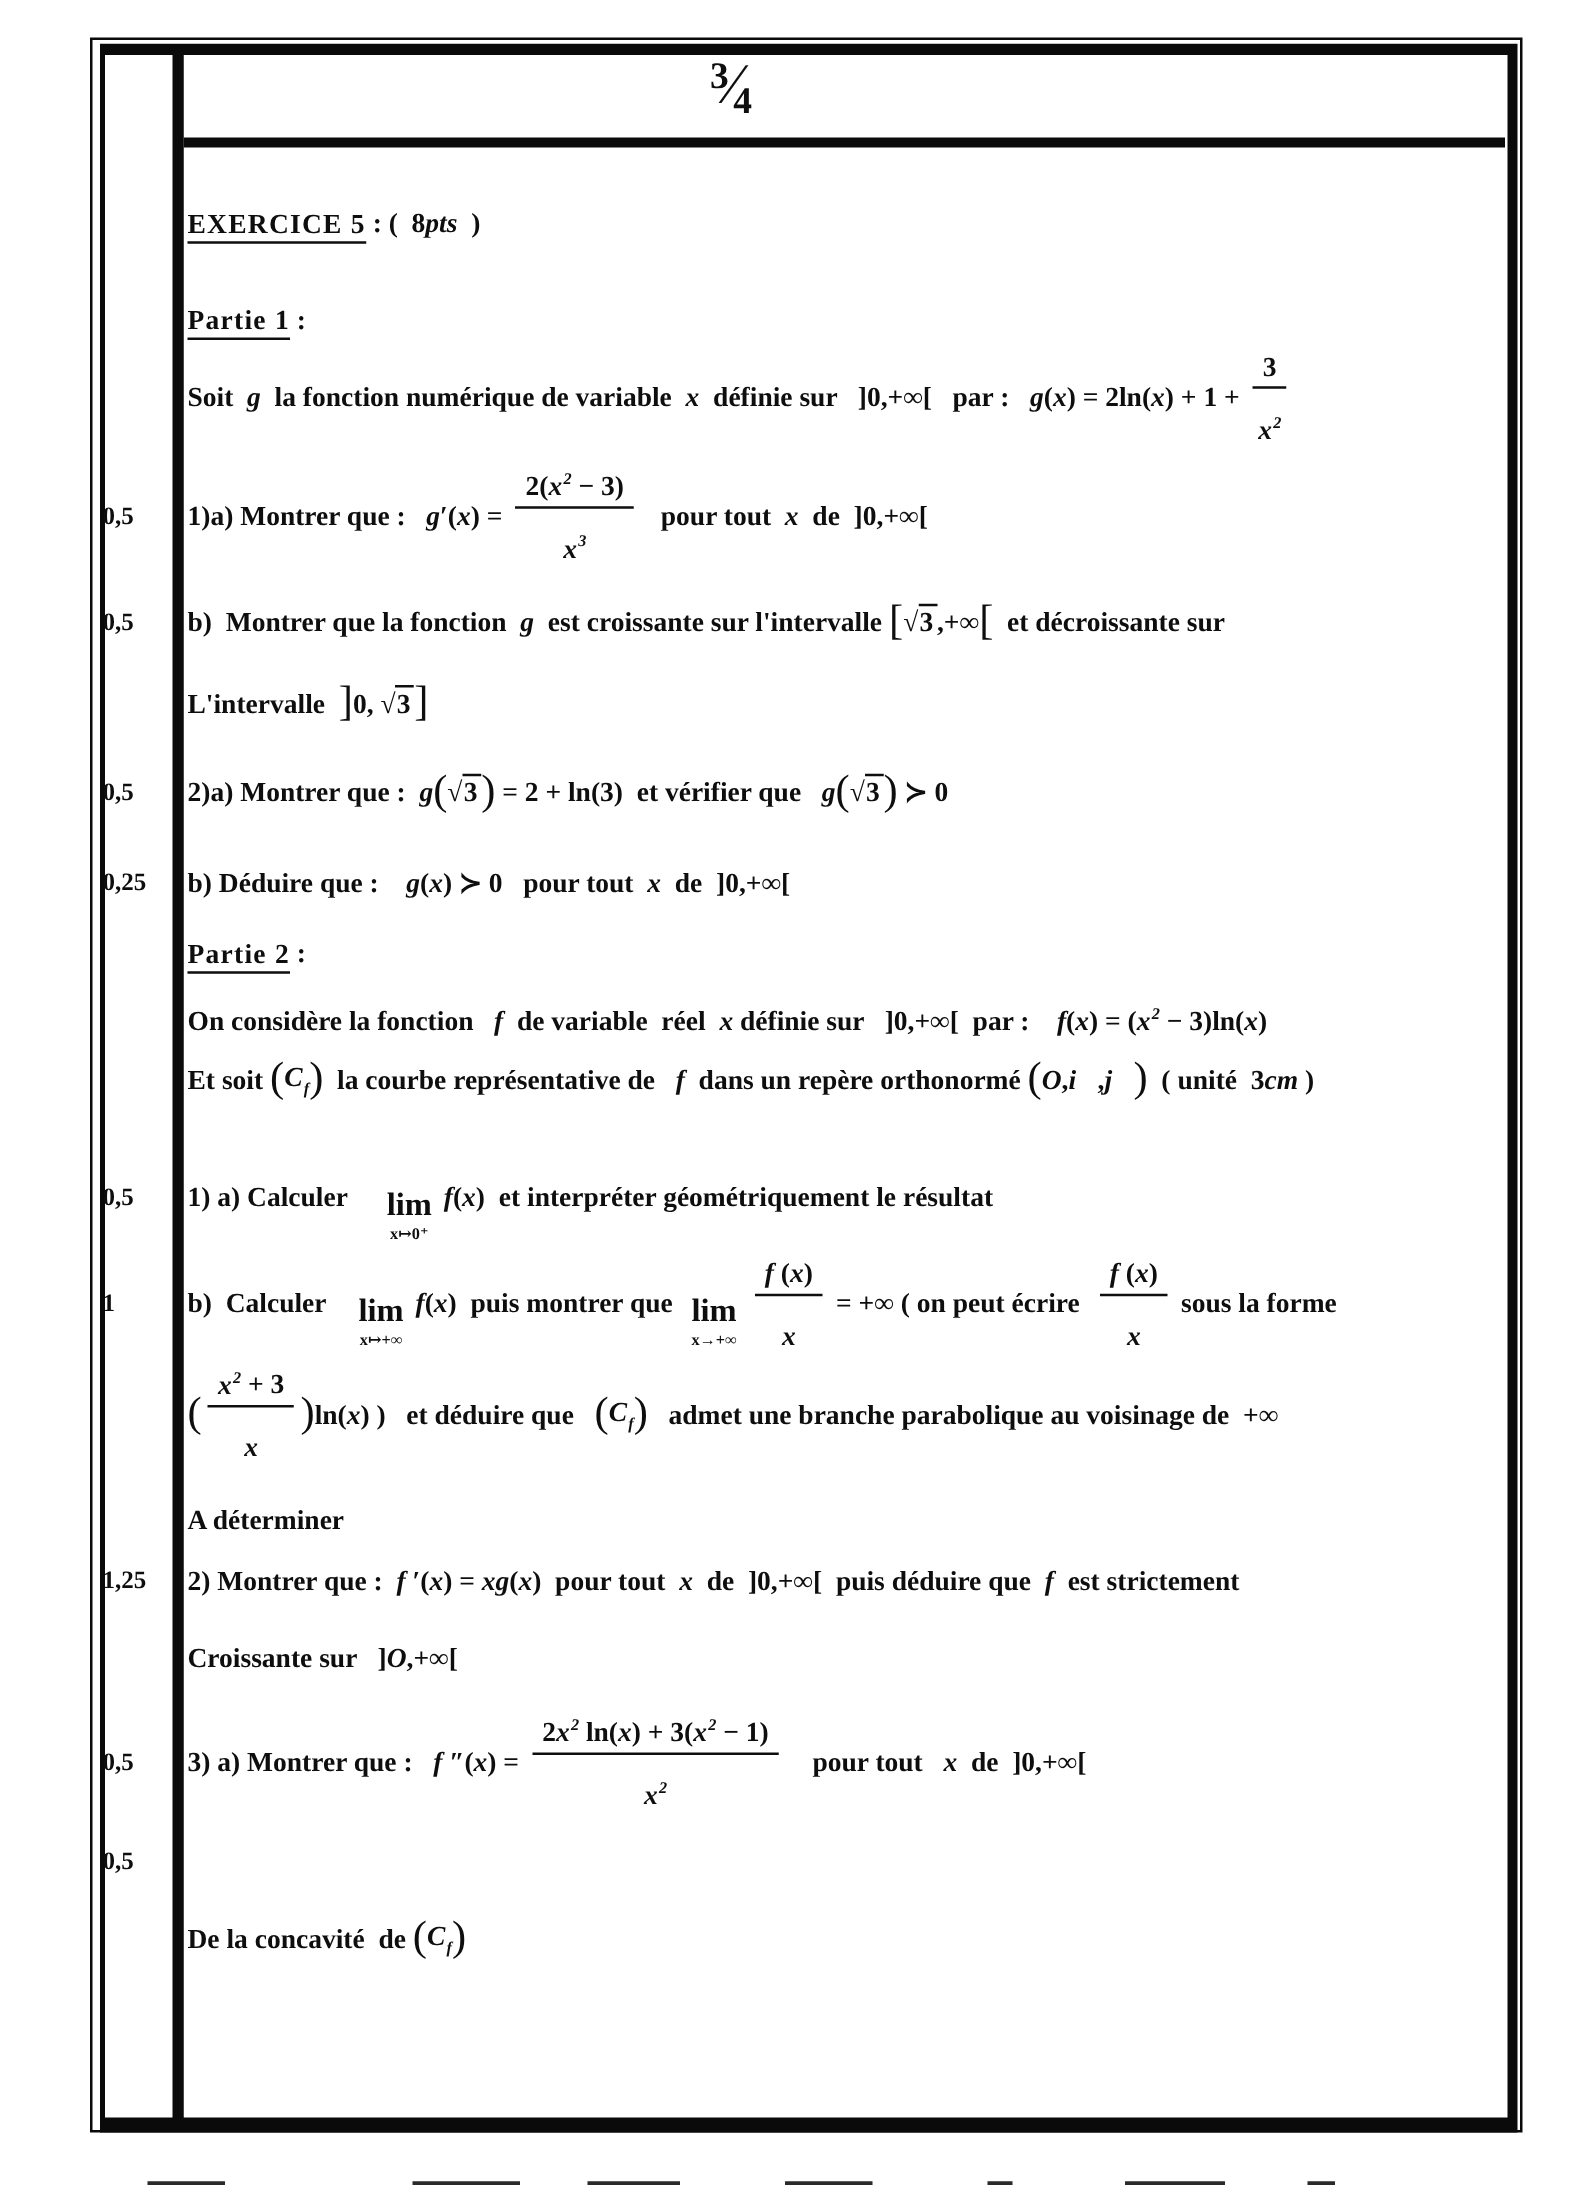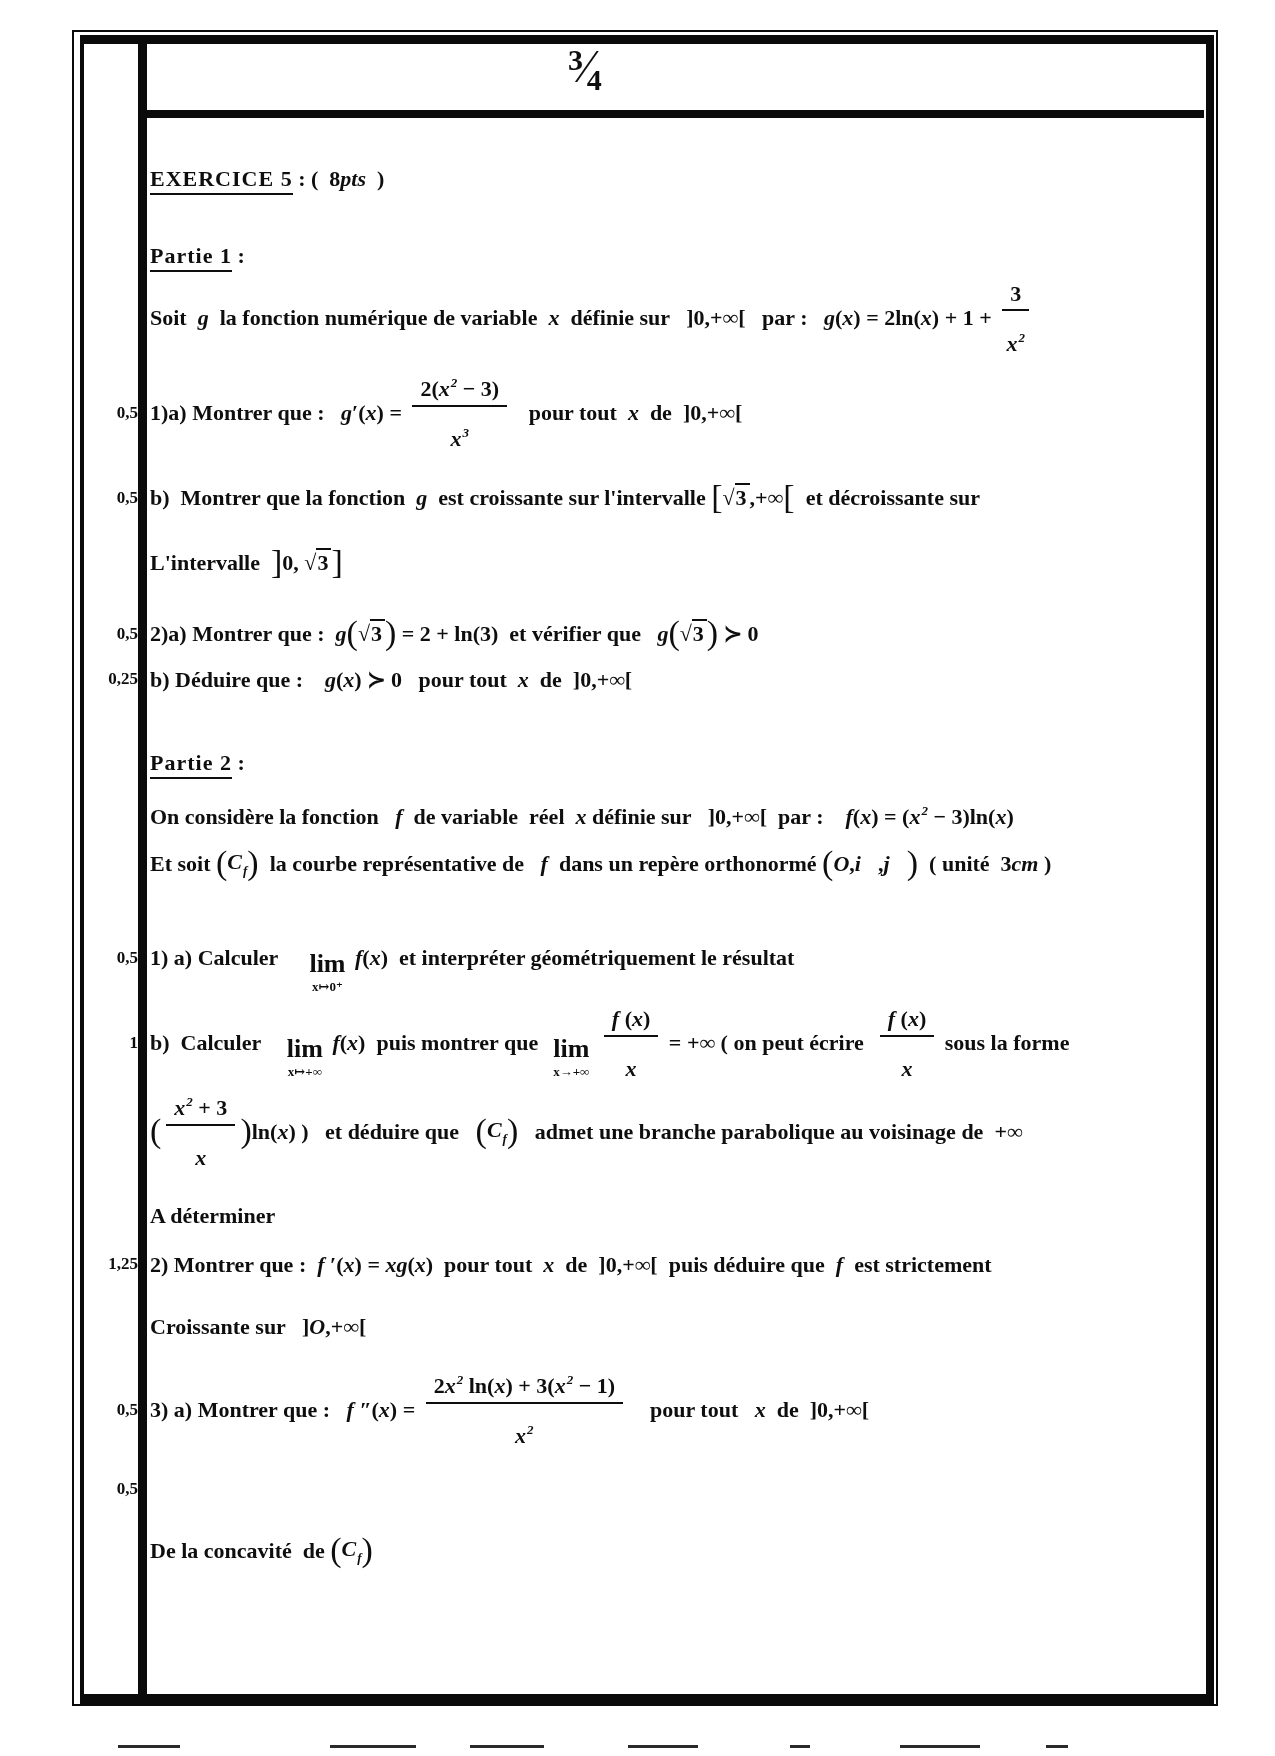--- a/index.html
+++ b/index.html
@@ -15,21 +15,21 @@
     border-right:8px solid #0a0a0a;border-bottom:12px solid #0a0a0a;}
   .divider{position:absolute;left:138px;top:40px;width:9px;height:1656px;background:#0b0b0b;}
   .header-rule{position:absolute;left:147px;top:110px;width:1057px;height:8px;background:#0b0b0b;}
   
   .pagenum{position:absolute;left:568px;top:44px;line-height:1;}
   .pg-n{font-size:30px;vertical-align:12px;}
   .pg-s{font-size:46px;font-weight:400;letter-spacing:-4px;}
   .pg-d{font-size:30px;vertical-align:-8px;}
   
   .row{position:absolute;left:82px;width:1122px;display:flex;align-items:center;}
-  .score{flex:0 0 56px;width:56px;text-align:right;font-size:17px;}
+  .score{flex:0 0 56px;width:56px;text-align:left;font-size:20px;}
   .rcontent{display:block;margin-left:12px;font-size:22px;white-space:pre;}
   .rcontent > span{vertical-align:middle;}
   .seg{vertical-align:middle;}
   .it{font-style:italic;}
   .ul{border-bottom:2px solid #0e0e0e;padding-bottom:2px;letter-spacing:1px;}
   .bigp{font-size:34px;font-weight:500;line-height:1;position:relative;top:-1px;}
   sup{font-size:13px;vertical-align:9px;margin-left:1px;font-style:italic;}
   sub{font-size:13px;vertical-align:-6px;margin-left:1px;font-style:italic;}
   .sqrt{white-space:nowrap;}
   .sqarg{border-top:2px solid #0e0e0e;padding:0 3px 0 1px;}
@@ -73,21 +73,21 @@
     <span class="rcontent"><span class="seg">b)  Montrer que la fonction  </span><span class="seg it">g</span><span class="seg">  est croissante sur l'intervalle </span><span class="seg bigp">[</span><span class="seg sqrt">√<span class="sqarg">3</span></span><span class="seg">,+∞</span><span class="seg bigp">[</span><span class="seg">  et décroissante sur</span></span>
   </div>
 <div class="row" style="top:538px;height:50px">
     <span class="score"></span>
     <span class="rcontent"><span class="seg">L'intervalle  </span><span class="seg bigp">]</span><span class="seg">0, </span><span class="seg sqrt">√<span class="sqarg">3</span></span><span class="seg bigp">]</span></span>
   </div>
 <div class="row" style="top:609px;height:50px">
     <span class="score">0,5</span>
     <span class="rcontent"><span class="seg">2)a) Montrer que :  </span><span class="seg it">g</span><span class="seg bigp">(</span><span class="seg sqrt">√<span class="sqarg">3</span></span><span class="seg bigp">)</span><span class="seg"> = 2 + ln(3)  et vérifier que   </span><span class="seg it">g</span><span class="seg bigp">(</span><span class="seg sqrt">√<span class="sqarg">3</span></span><span class="seg bigp">)</span><span class="seg"> ≻ 0</span></span>
   </div>
-<div class="row" style="top:657px;height:44px">
+<div class="row" style="top:684px;height:44px">
     <span class="score">0,25</span>
     <span class="rcontent"><span class="seg">b) Déduire que :    </span><span class="seg it">g</span><span class="seg">(</span><span class="seg it">x</span><span class="seg">) ≻ 0   pour tout  </span><span class="seg it">x</span><span class="seg">  de  ]0,+∞[</span></span>
   </div>
 <div class="row" style="top:740px;height:44px">
     <span class="score"></span>
     <span class="rcontent"><span class="seg ul">Partie 2</span><span class="seg"> :</span></span>
   </div>
 <div class="row" style="top:794px;height:44px">
     <span class="score"></span>
     <span class="rcontent"><span class="seg">On considère la fonction   </span><span class="seg it">f</span><span class="seg">  de variable  réel  </span><span class="seg it">x</span><span class="seg"> définie sur   ]0,+∞[  par :    </span><span class="seg it">f</span><span class="seg">(</span><span class="seg it">x</span><span class="seg">) = (</span><span class="seg it">x<sup>2</sup></span><span class="seg"> − 3)ln(</span><span class="seg it">x</span><span class="seg">)</span></span>

